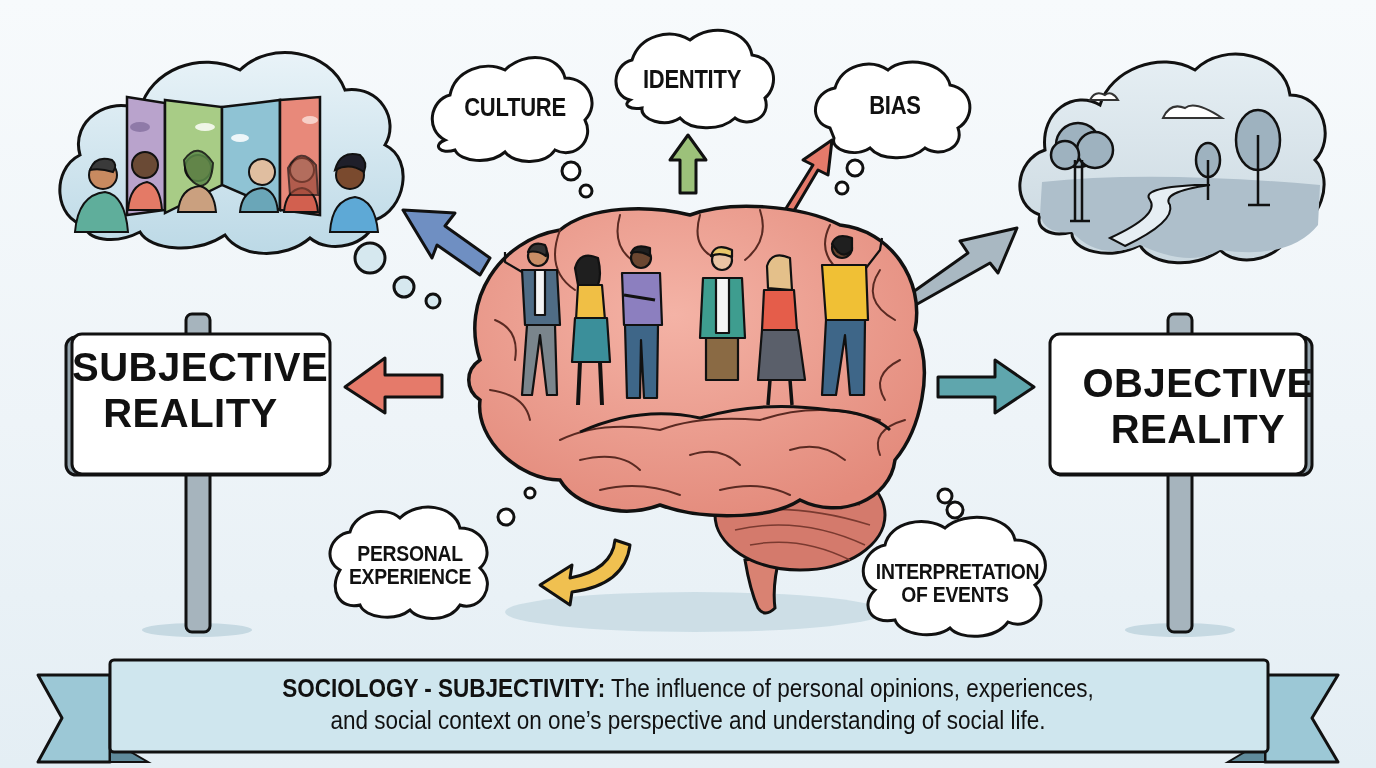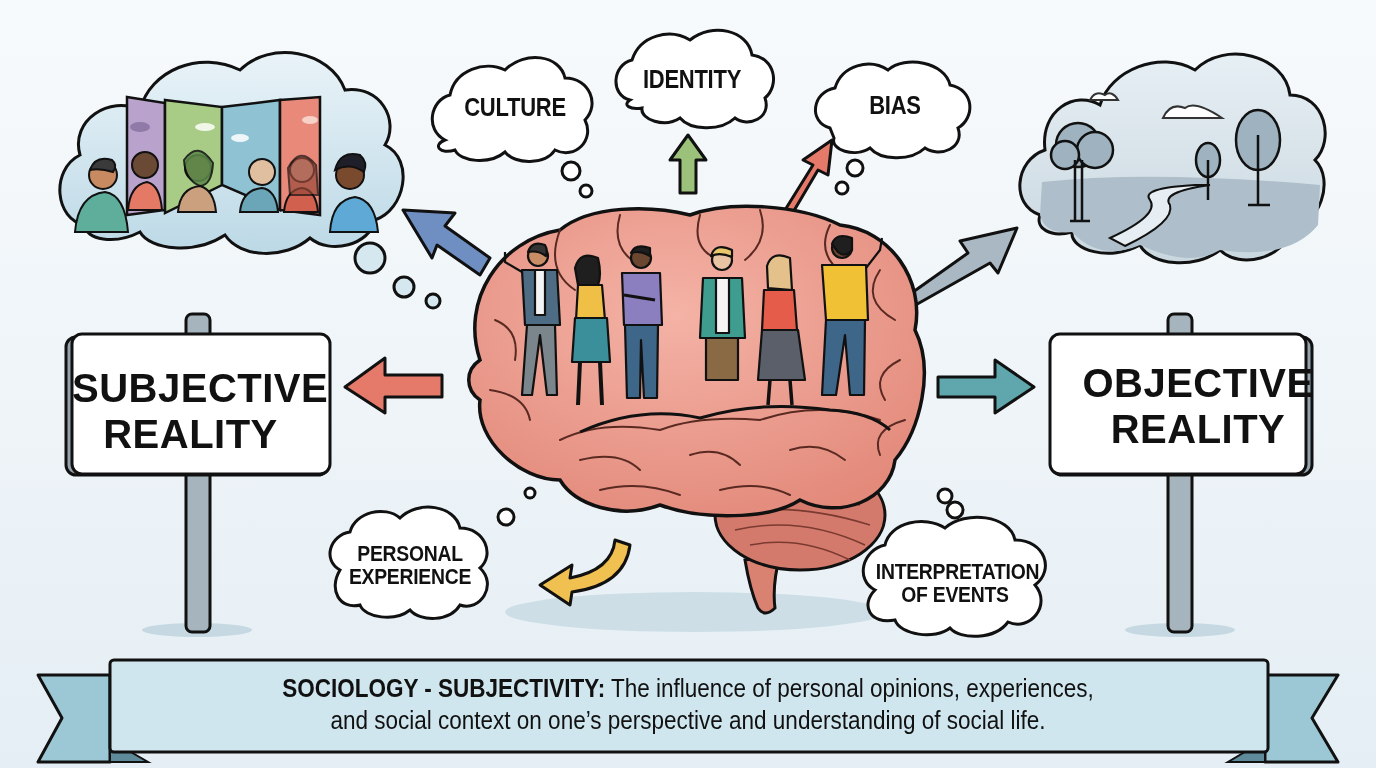--- a/index.html
+++ b/index.html
@@ -230,21 +230,21 @@
 <div class="lbl" style="left:835px;top:92px;width:120px;font-size:25px;">BIAS</div>
 <div class="lbl" style="left:335px;top:542px;width:150px;font-size:22px;">
   <div>PERSONAL</div>
   <div>EXPERIENCE</div>
 </div>
 <div class="lbl" style="left:865px;top:560px;width:180px;font-size:22px;">
   <div>INTERPRETATION</div>
   <div>OF EVENTS</div>
 </div>
 
-<div class="sign-text" style="left:72px;top:365px;width:237px;">
+<div class="sign-text" style="left:72px;top:344px;width:237px;">
   <div>SUBJECTIVE</div>
   <div>REALITY</div>
 </div>
 <div class="sign-text" style="left:1050px;top:360px;width:296px;">
   <div>OBJECTIVE</div>
   <div>REALITY</div>
 </div>
 
 <div class="banner-text">
   <div><b>SOCIOLOGY - SUBJECTIVITY:</b><span> The influence of personal opinions, experiences,</span></div>

